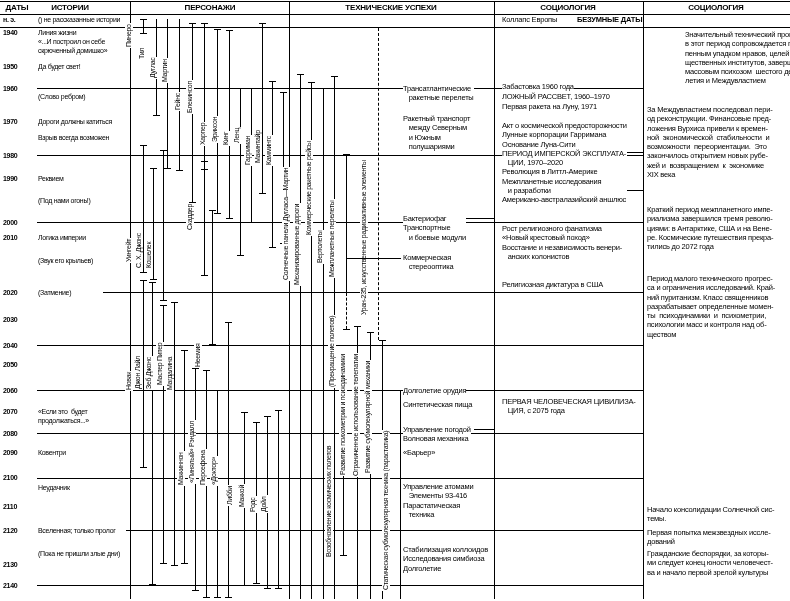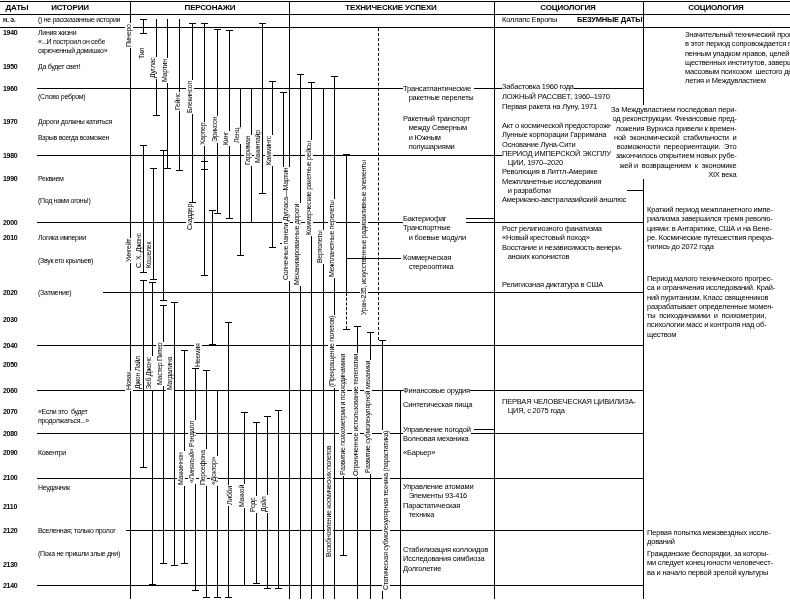--- a/index.html
+++ b/index.html
@@ -250,21 +250,21 @@
    ракетные перелеты</div>
     <div class="t" style="left: 403px; top: 114px;">Ракетный транспорт
    между Северным
    и Южным
    полушариями</div>
     <div class="t" style="left: 403px; top: 214px;">Бактериофаг
 Транспортные
    и боевые модули</div>
     <div class="t" style="left: 403px; top: 253px;">Коммерческая
    стереооптика</div>
-    <div class="t" style="left: 403px; top: 386px;">Финансовые орудия</div>
+    <div class="t" style="left: 403px; top: 386px;">Долголетие орудия</div>
     <div class="t" style="left: 403px; top: 400px;">Синтетическая пища</div>
     <div class="t" style="left: 403px; top: 425px;">Управление погодой
 Волновая механика</div>
     <div class="t" style="left: 403px; top: 448px;">«Барьер»</div>
     <div class="t" style="left: 403px; top: 482px;">Управление атомами
    Элементы 93-416
 Парастатическая
    техника</div>
     <div class="t" style="left: 403px; top: 545px;">Стабилизация коллоидов
 Исследования симбиоза
@@ -287,38 +287,40 @@
    анских колонистов</div>
     <div class="t" style="left: 502px; top: 280px;">Религиозная диктатура в США</div>
     <div class="t" style="left: 502px; top: 397px;">ПЕРВАЯ ЧЕЛОВЕЧЕСКАЯ ЦИВИЛИЗА-
    ЦИЯ, с 2075 года</div>
     <div class="t" style="left: 685px; top: 30px;">Значительный технический прогресс
 в этот период сопровождается посте-
 пенным упадком нравов, целей и об-
 щественных институтов, завершаясь
 массовым психозом  шестого десяти-
 летия и Междувластием</div>
-    <div class="t" style="left: 611px; top: 105px; text-align: right;">За Междувластием последовал пери-
+    <div class="t" style="left: 647px; top: 105px;">За Междувластием последовал пери-
 од реконструкции. Финансовые пред-
 ложения Вурхиса привели к времен-
 ной  экономической  стабильности  и
 возможности  переориентации.  Это
 закончилось открытием новых рубе-
 жей и  возвращением  к  экономике
 XIX века</div>
     <div class="t" style="left: 647px; top: 205px;">Краткий период межпланетного импе-
 риализма завершился тремя револю-
 циями: в Антарктике, США и на Вене-
 ре. Космические путешествия прекра-
 тились до 2072 года</div>
     <div class="t" style="left: 647px; top: 274px;">Период малого технического прогрес-
 са и ограничения исследований. Край-
 ний пуританизм. Класс священников
 разрабатывает определенные момен-
 ты  психодинамики  и  психометрии,
 психологии масс и контроля над об-
 ществом</div>
+    <div class="t" style="left: 647px; top: 505px;">Начало консолидации Солнечной сис-
+темы.</div>
     <div class="t" style="left: 647px; top: 528px;">Первая попытка межзвездных иссле-
 дований</div>
     <div class="t" style="left: 647px; top: 549px;">Гражданские беспорядки, за которы-
 ми следует конец юности человечест-
 ва и начало первой зрелой культуры</div>
   </div>
 
 </body></html>

